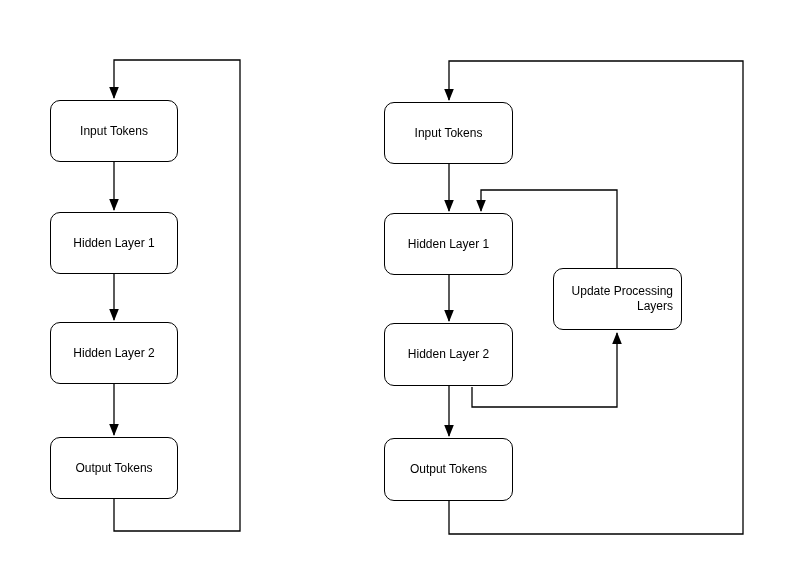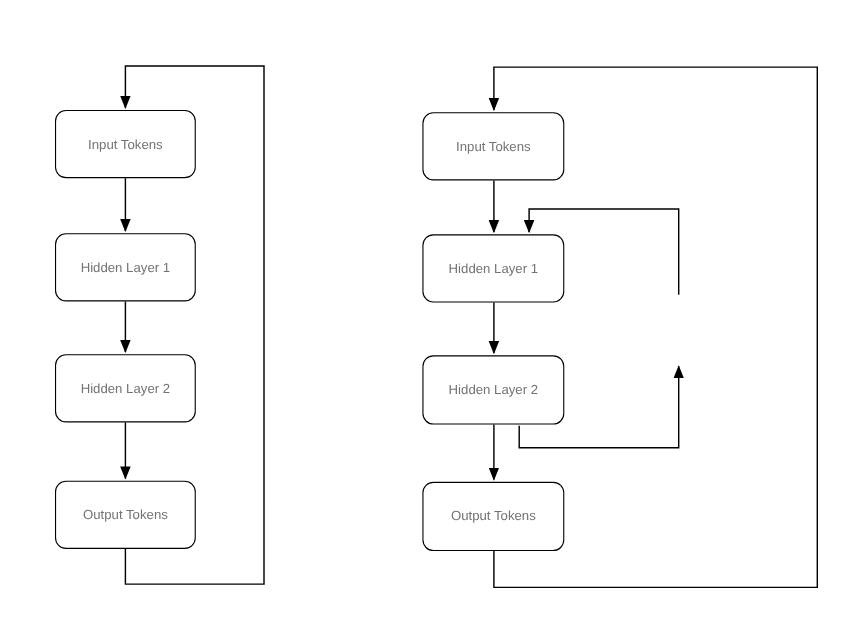--- a/index.html
+++ b/index.html
@@ -28,21 +28,21 @@
     position: absolute;
     box-sizing: border-box;
     background: #ffffff;
     border: 1.5px solid #000000;
     border-radius: 10px;
     display: flex;
     align-items: center;
     justify-content: center;
     text-align: right;
     font-size: 12px;
-    color: #737373;
+    color: #000000;
     line-height: 1.25;
     padding: 4px 8px;
     z-index: 1;
   }
   
   .n-l-input  { left: 50px;  top: 100px; width: 128px; height: 62px; }
   .n-l-h1     { left: 50px;  top: 212px; width: 128px; height: 62px; }
   .n-l-h2     { left: 50px;  top: 322px; width: 128px; height: 62px; }
   .n-l-out    { left: 50px;  top: 437px; width: 128px; height: 62px; }
   
@@ -97,14 +97,17 @@
   </div>
   <div class="node n-r-h1">
     <span>Hidden Layer 1</span>
   </div>
   <div class="node n-r-h2">
     <span>Hidden Layer 2</span>
   </div>
   <div class="node n-r-out">
     <span>Output Tokens</span>
   </div>
+  <div class="node n-r-update">
+    <span>Update Processing Layers</span>
+  </div>
 
 </div>
 
 </body></html>

